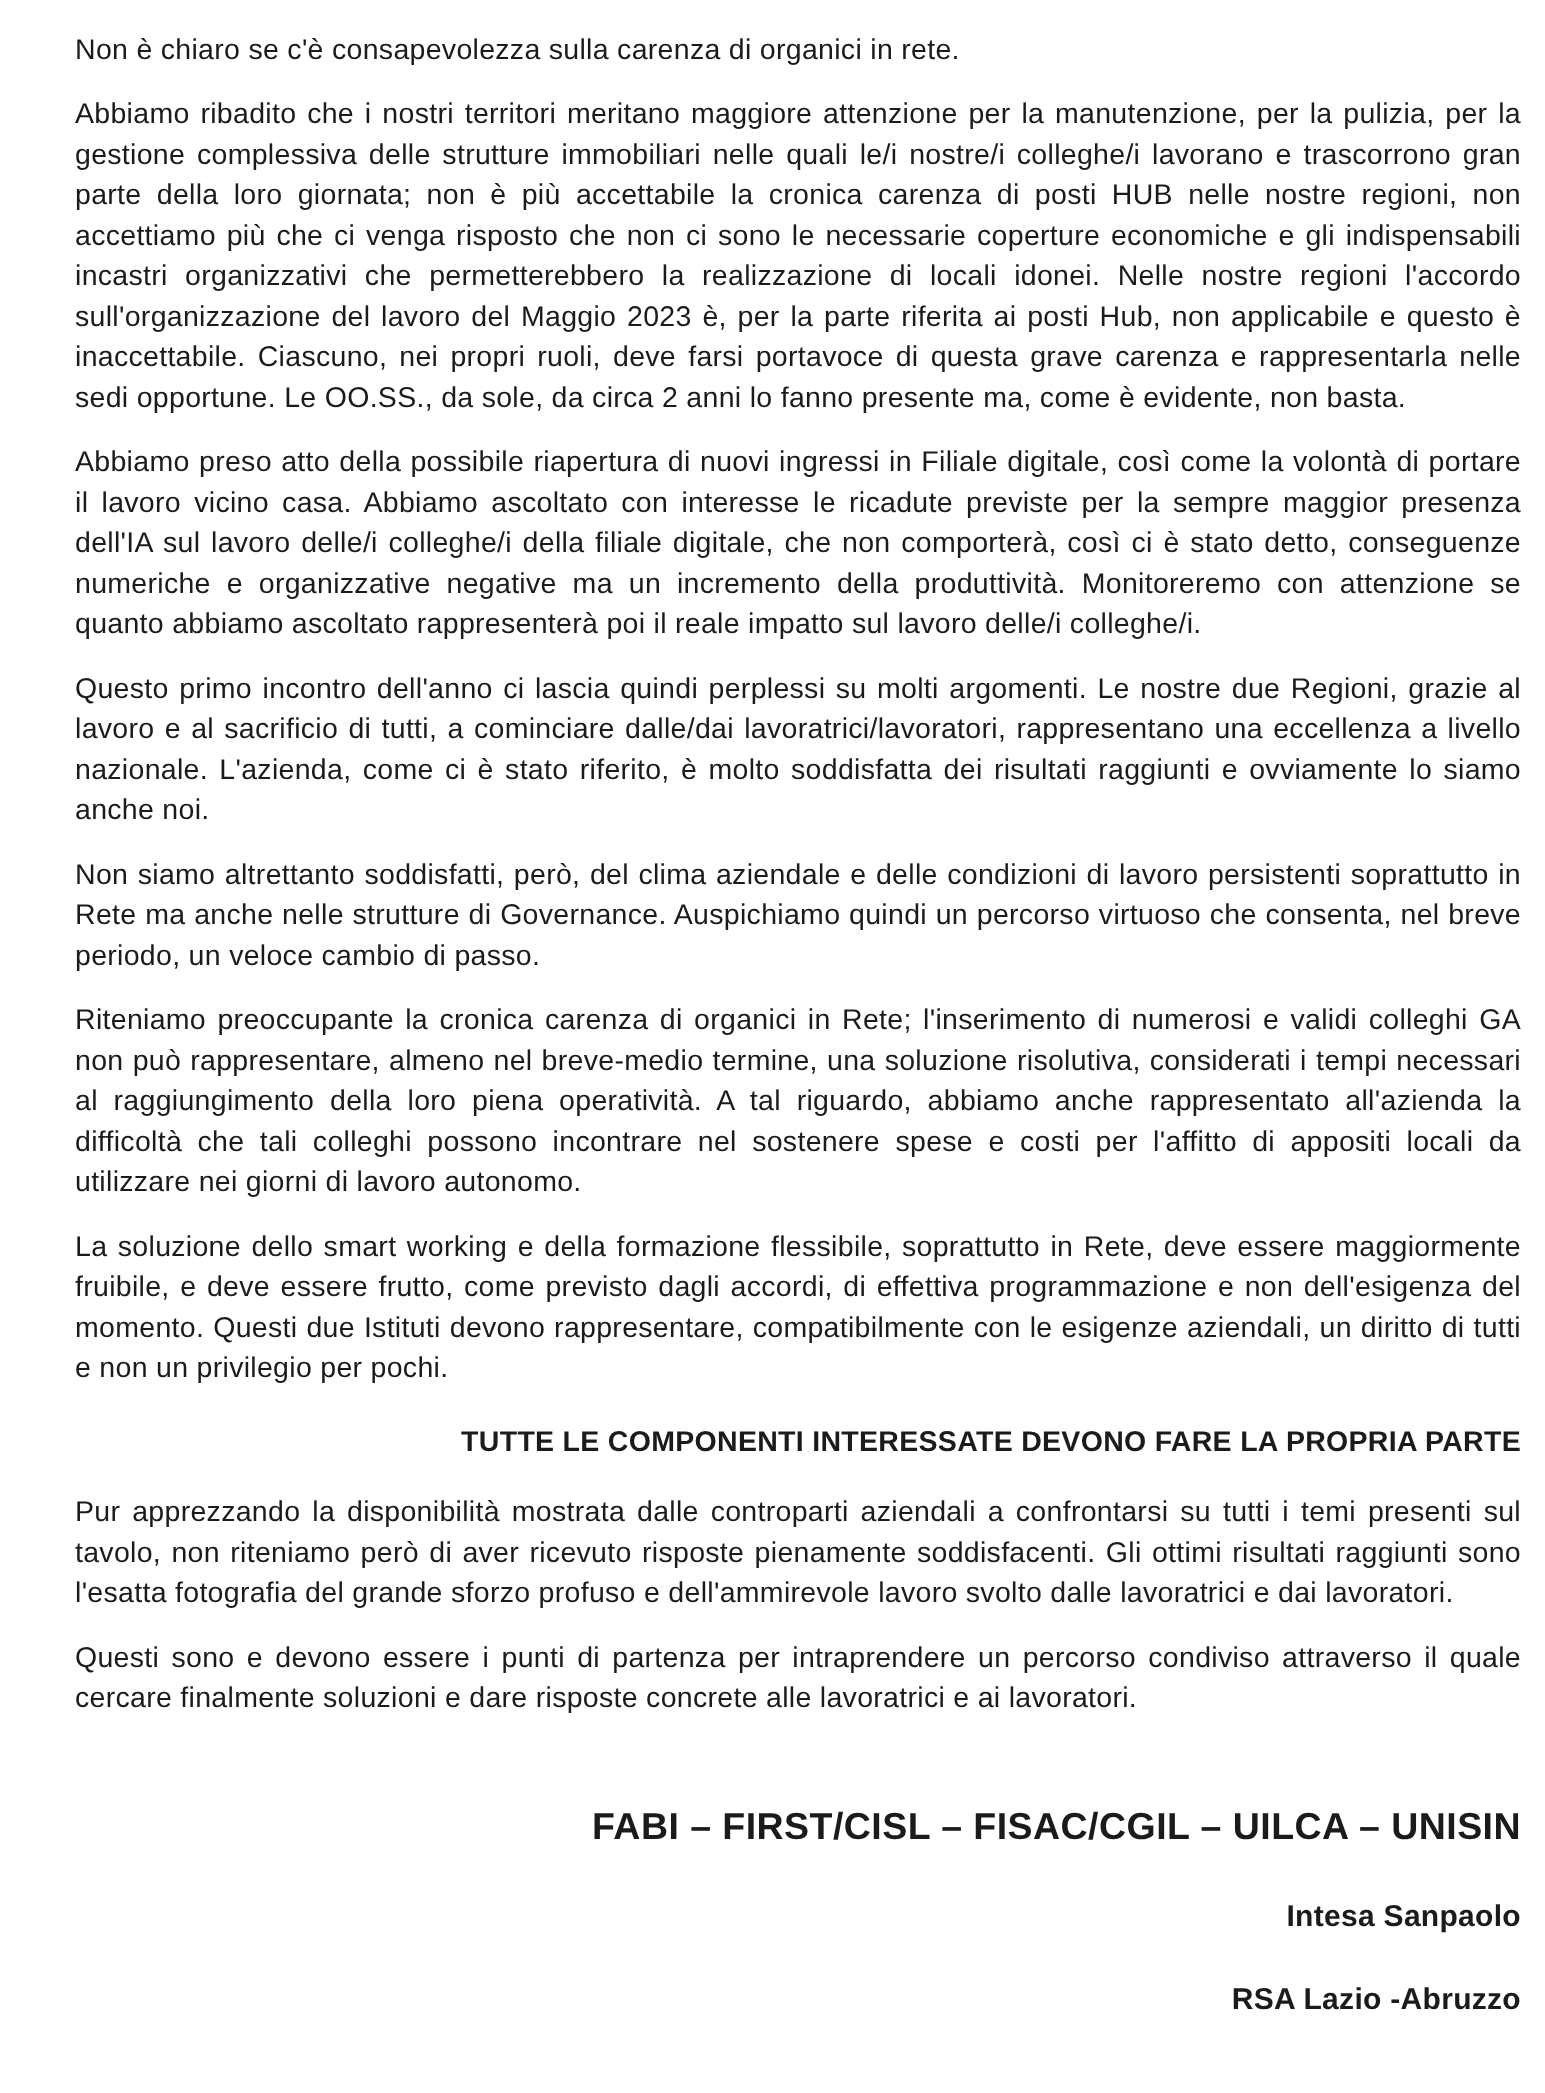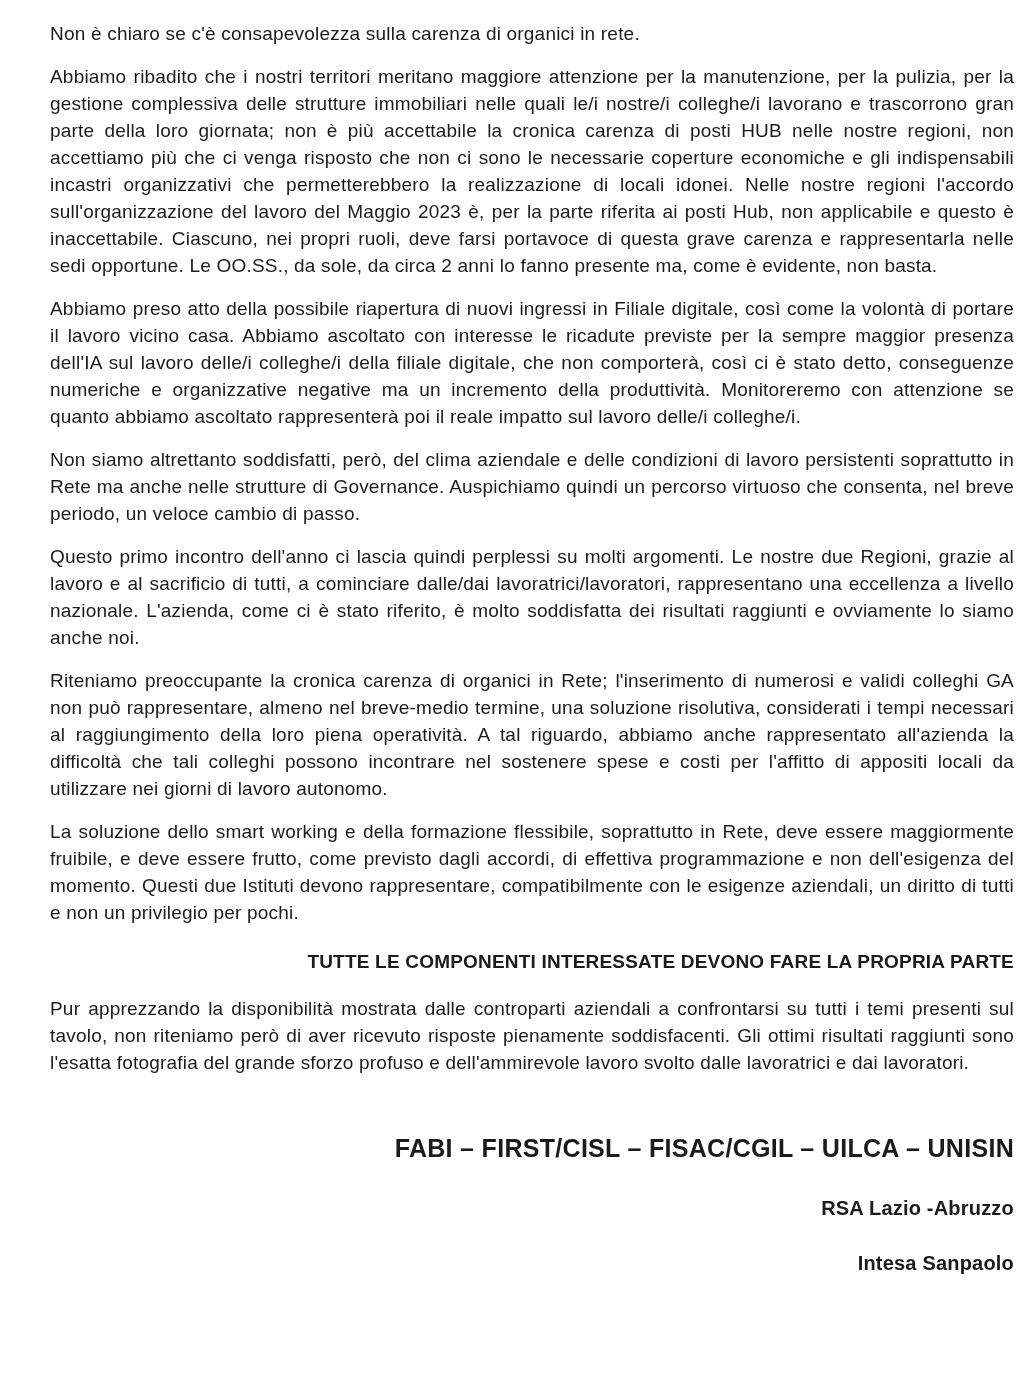--- a/index.html
+++ b/index.html
@@ -56,32 +56,33 @@
 <body>
 
 <div class="page">
 
   <p class="body-par">Non è chiaro se c'è consapevolezza sulla carenza di organici in rete.</p>
 
   <p class="body-par">Abbiamo ribadito che i nostri territori meritano maggiore attenzione per la manutenzione, per la pulizia, per la gestione complessiva delle strutture immobiliari nelle quali le/i nostre/i colleghe/i lavorano e trascorrono gran parte della loro giornata; non è più accettabile la cronica carenza di posti HUB nelle nostre regioni, non accettiamo più che ci venga risposto che non ci sono le necessarie coperture economiche e gli indispensabili incastri organizzativi che permetterebbero la realizzazione di locali idonei. Nelle nostre regioni l'accordo sull'organizzazione del lavoro del Maggio 2023 è, per la parte riferita ai posti Hub, non applicabile e questo è inaccettabile. Ciascuno, nei propri ruoli, deve farsi portavoce di questa grave carenza e rappresentarla nelle sedi opportune. Le OO.SS., da sole, da circa 2 anni lo fanno presente ma, come è evidente, non basta.</p>
 
   <p class="body-par">Abbiamo preso atto della possibile riapertura di nuovi ingressi in Filiale digitale, così come la volontà di portare il lavoro vicino casa. Abbiamo ascoltato con interesse le ricadute previste per la sempre maggior presenza dell'IA sul lavoro delle/i colleghe/i della filiale digitale, che non comporterà, così ci è stato detto, conseguenze numeriche e organizzative negative ma un incremento della produttività. Monitoreremo con attenzione se quanto abbiamo ascoltato rappresenterà poi il reale impatto sul lavoro delle/i colleghe/i.</p>
 
+  <p class="body-par">Questo primo incontro dell'anno ci lascia quindi perplessi su molti argomenti.  Le nostre due Regioni, grazie al lavoro e al sacrificio di tutti, a cominciare dalle/dai lavoratrici/lavoratori, rappresentano una eccellenza a livello nazionale. L'azienda, come ci è stato riferito, è molto soddisfatta dei risultati raggiunti e ovviamente lo siamo anche noi.</p>
+
   <p class="body-par">Non siamo altrettanto soddisfatti, però, del clima aziendale e delle condizioni di lavoro persistenti soprattutto in Rete ma anche nelle strutture di Governance. Auspichiamo quindi un percorso virtuoso che consenta, nel breve periodo, un veloce cambio di passo.</p>
-
-  <p class="body-par">Questo primo incontro dell'anno ci lascia quindi perplessi su molti argomenti.  Le nostre due Regioni, grazie al lavoro e al sacrificio di tutti, a cominciare dalle/dai lavoratrici/lavoratori, rappresentano una eccellenza a livello nazionale. L'azienda, come ci è stato riferito, è molto soddisfatta dei risultati raggiunti e ovviamente lo siamo anche noi.</p>
 
   <p class="body-par">Riteniamo preoccupante la cronica carenza di organici in Rete; l'inserimento di numerosi e validi colleghi GA non può rappresentare, almeno nel breve-medio termine, una soluzione risolutiva, considerati i tempi necessari al raggiungimento della loro piena operatività. A tal riguardo, abbiamo anche rappresentato all'azienda la difficoltà che tali colleghi possono incontrare nel sostenere spese e costi per l'affitto di appositi locali da utilizzare nei giorni di lavoro autonomo.</p>
 
   <p class="body-par">La soluzione dello smart working e della formazione flessibile, soprattutto in Rete, deve essere maggiormente fruibile, e deve essere frutto, come previsto dagli accordi, di effettiva programmazione e non dell'esigenza del momento. Questi due Istituti devono rappresentare, compatibilmente con le esigenze aziendali, un diritto di tutti e non un privilegio per pochi.</p>
 
   <p class="section-heading">TUTTE LE COMPONENTI INTERESSATE DEVONO FARE LA PROPRIA PARTE</p>
 
   <p class="body-par">Pur apprezzando la disponibilità mostrata dalle controparti aziendali a confrontarsi su tutti i temi presenti sul tavolo, non riteniamo però di aver ricevuto risposte pienamente soddisfacenti. Gli ottimi risultati raggiunti sono l'esatta fotografia del grande sforzo profuso e dell'ammirevole lavoro svolto dalle lavoratrici e dai lavoratori.</p>
 
+  <p class="body-par">Questi sono e devono essere i punti di partenza per intraprendere un percorso condiviso attraverso il quale cercare finalmente soluzioni e dare risposte concrete alle lavoratrici e ai lavoratori.</p>
 
   <div class="signatures">
     <p class="sig-main">FABI – FIRST/CISL – FISAC/CGIL – UILCA – UNISIN</p>
+    <p class="sig-sub">Intesa Sanpaolo</p>
     <p class="sig-sub">RSA Lazio -Abruzzo</p>
-    <p class="sig-sub">Intesa Sanpaolo</p>
   </div>
 
 </div>
 
 </body></html>

